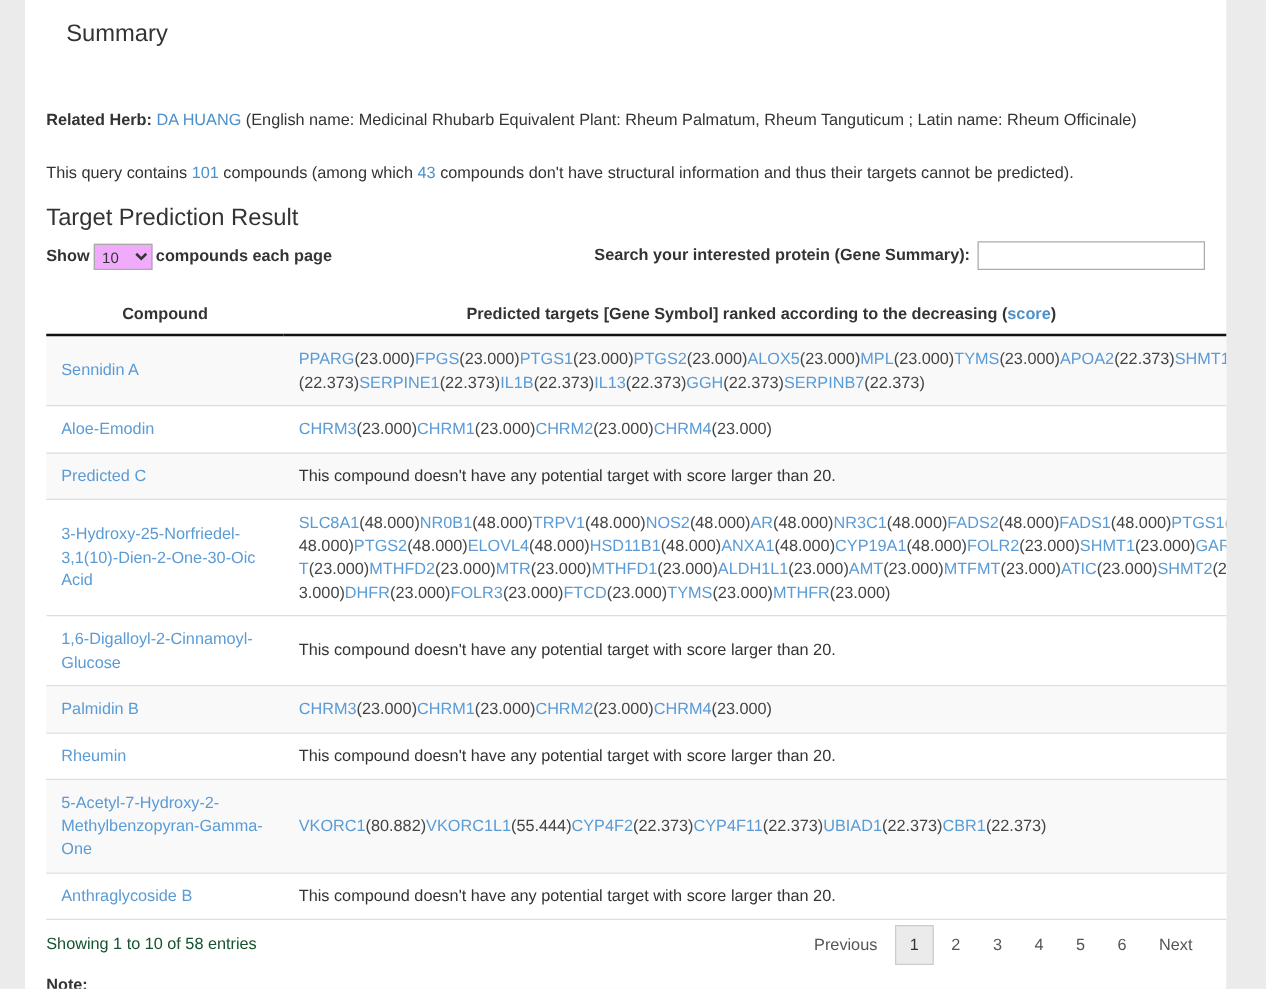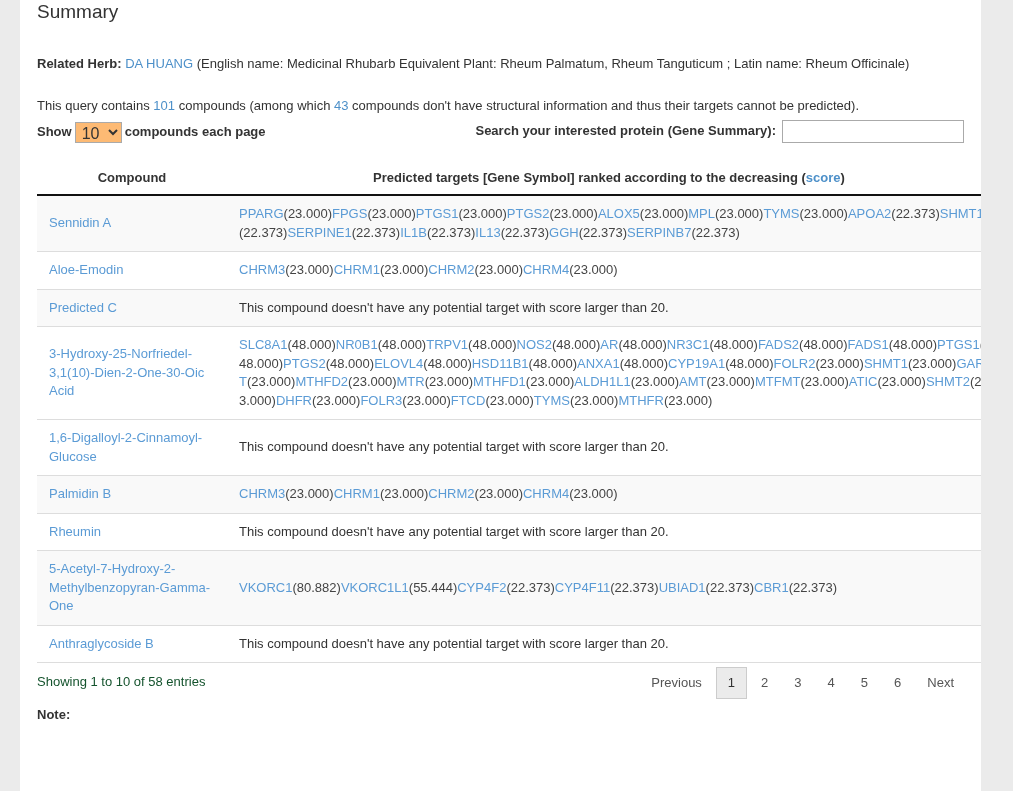--- a/index.html
+++ b/index.html
@@ -24,21 +24,21 @@
     background: #ffffff;
     overflow: hidden;
   }
   .inner {
     padding: 0 17px 0 17px;
   }
   h2.summary-title {
     font-size: 19px;
     font-weight: normal;
     color: #333;
-    margin: 0;
+    margin: 16px;
     padding-top: 0px;
     line-height: 24px;
   }
   .para {
     font-size: 13px;
     color: #333;
     margin: 0;
     line-height: 16px;
   }
   .para-herb { padding-top: 32px; }
@@ -63,28 +63,28 @@
     padding-top: 8px;
   }
   .show-block {
     font-size: 13px;
     font-weight: bold;
     color: #333;
     display: inline-block;
   }
   select.page-len {
     font-family: "Liberation Sans", sans-serif;
-    font-size: 16px;
+    font-size: 12px;
     font-weight: normal;
     color: #333;
     height: 21px;
     width: 47px;
     padding: 1px 2px;
     border: 1px solid #aaa;
-    background: #fdba74;
+    background: #f0abfc;
     margin: 0 3px;
     vertical-align: middle;
   }
   .search-block {
     position: absolute;
     right: 0px;
     top: 6px;
     font-size: 13px;
     font-weight: bold;
     color: #333;
@@ -198,20 +198,21 @@
 
     <h2 class="summary-title">Summary</h2>
 
     <p class="para para-herb">
       <span class="bold">Related Herb:</span>
       <a class="lnk" href="#">DA HUANG</a><span> (English name: Medicinal Rhubarb Equivalent Plant: Rheum Palmatum, Rheum Tanguticum ; Latin name: Rheum Officinale)</span>
     </p>
 
     <p class="para para-query"><span>This query contains </span><span class="num-lnk">101</span><span> compounds (among which </span><span class="num-lnk">43</span><span> compounds don't have structural information and thus their targets cannot be predicted).</span></p>
 
+    <h3 class="result-title">Target Prediction Result</h3>
 
     <div class="controls">
       <div class="show-block">
         <span>Show</span><select class="page-len"><option value="10">10</option><option value="25">25</option><option value="50">50</option><option value="100">100</option></select><span>compounds each page</span>
       </div>
       <div class="search-block">
         <span>Search your interested protein (Gene Summary):</span><input class="search-input" type="text" placeholder="" style="">
       </div>
     </div>
 

